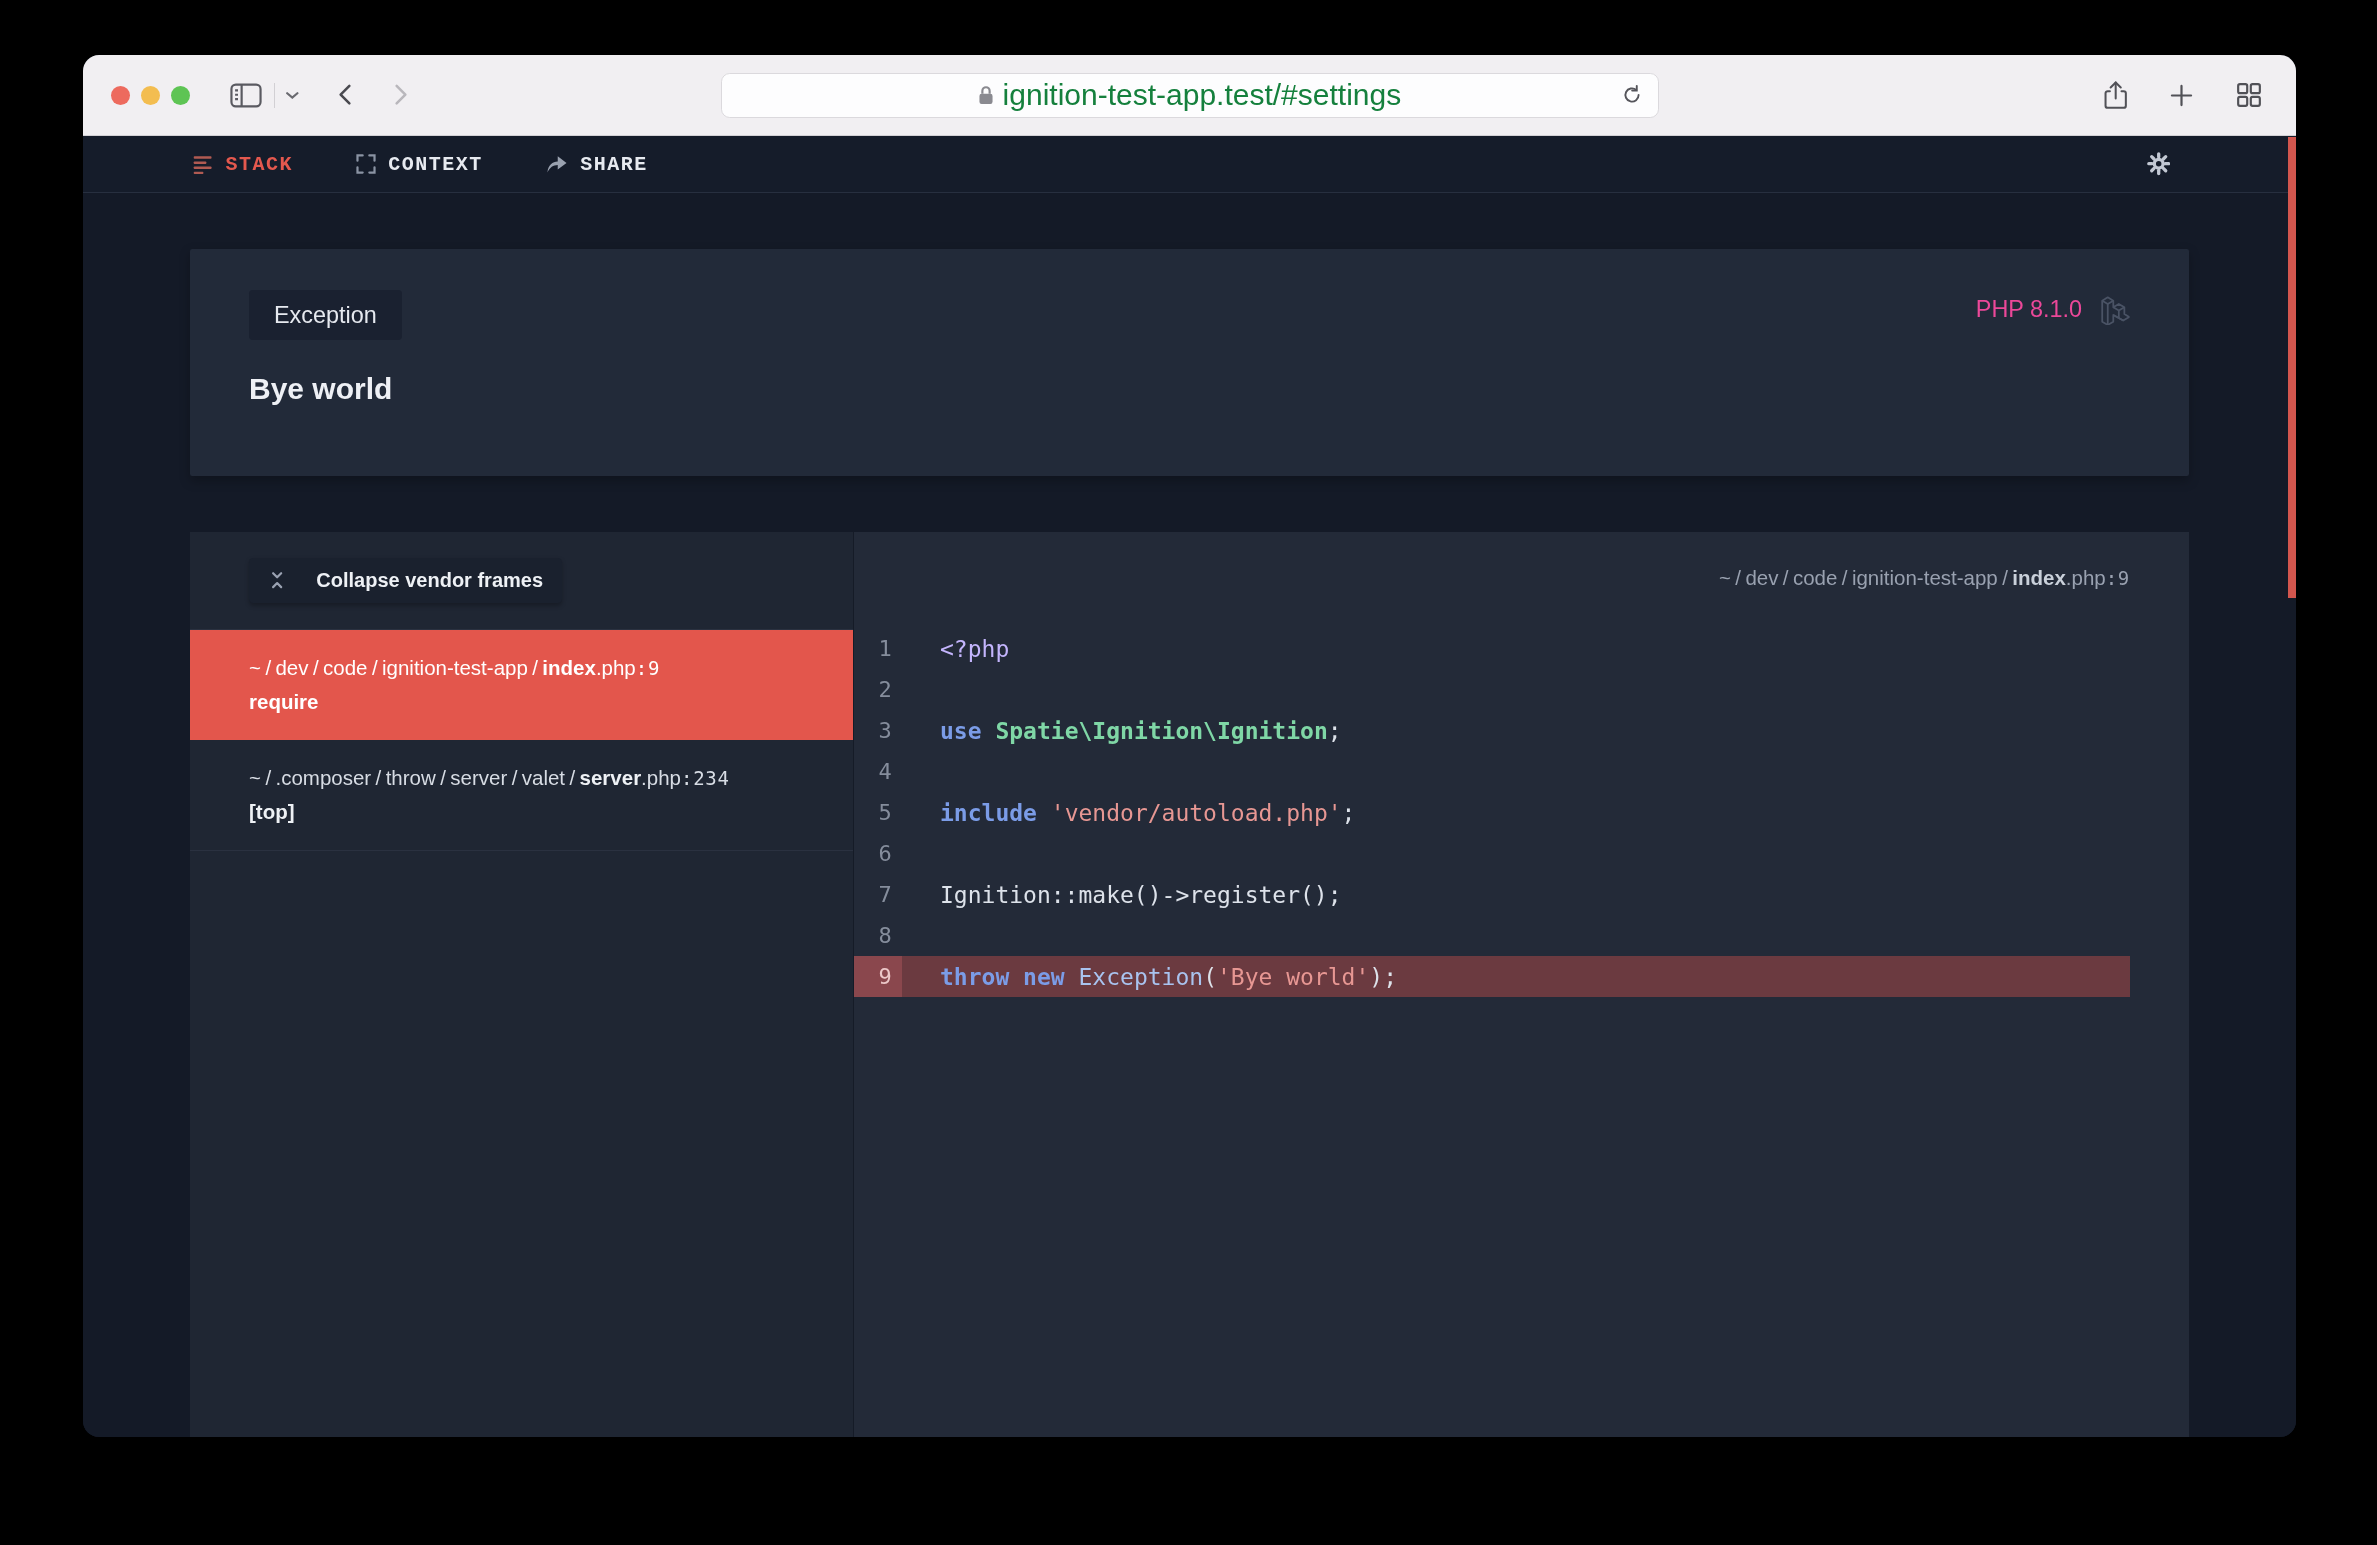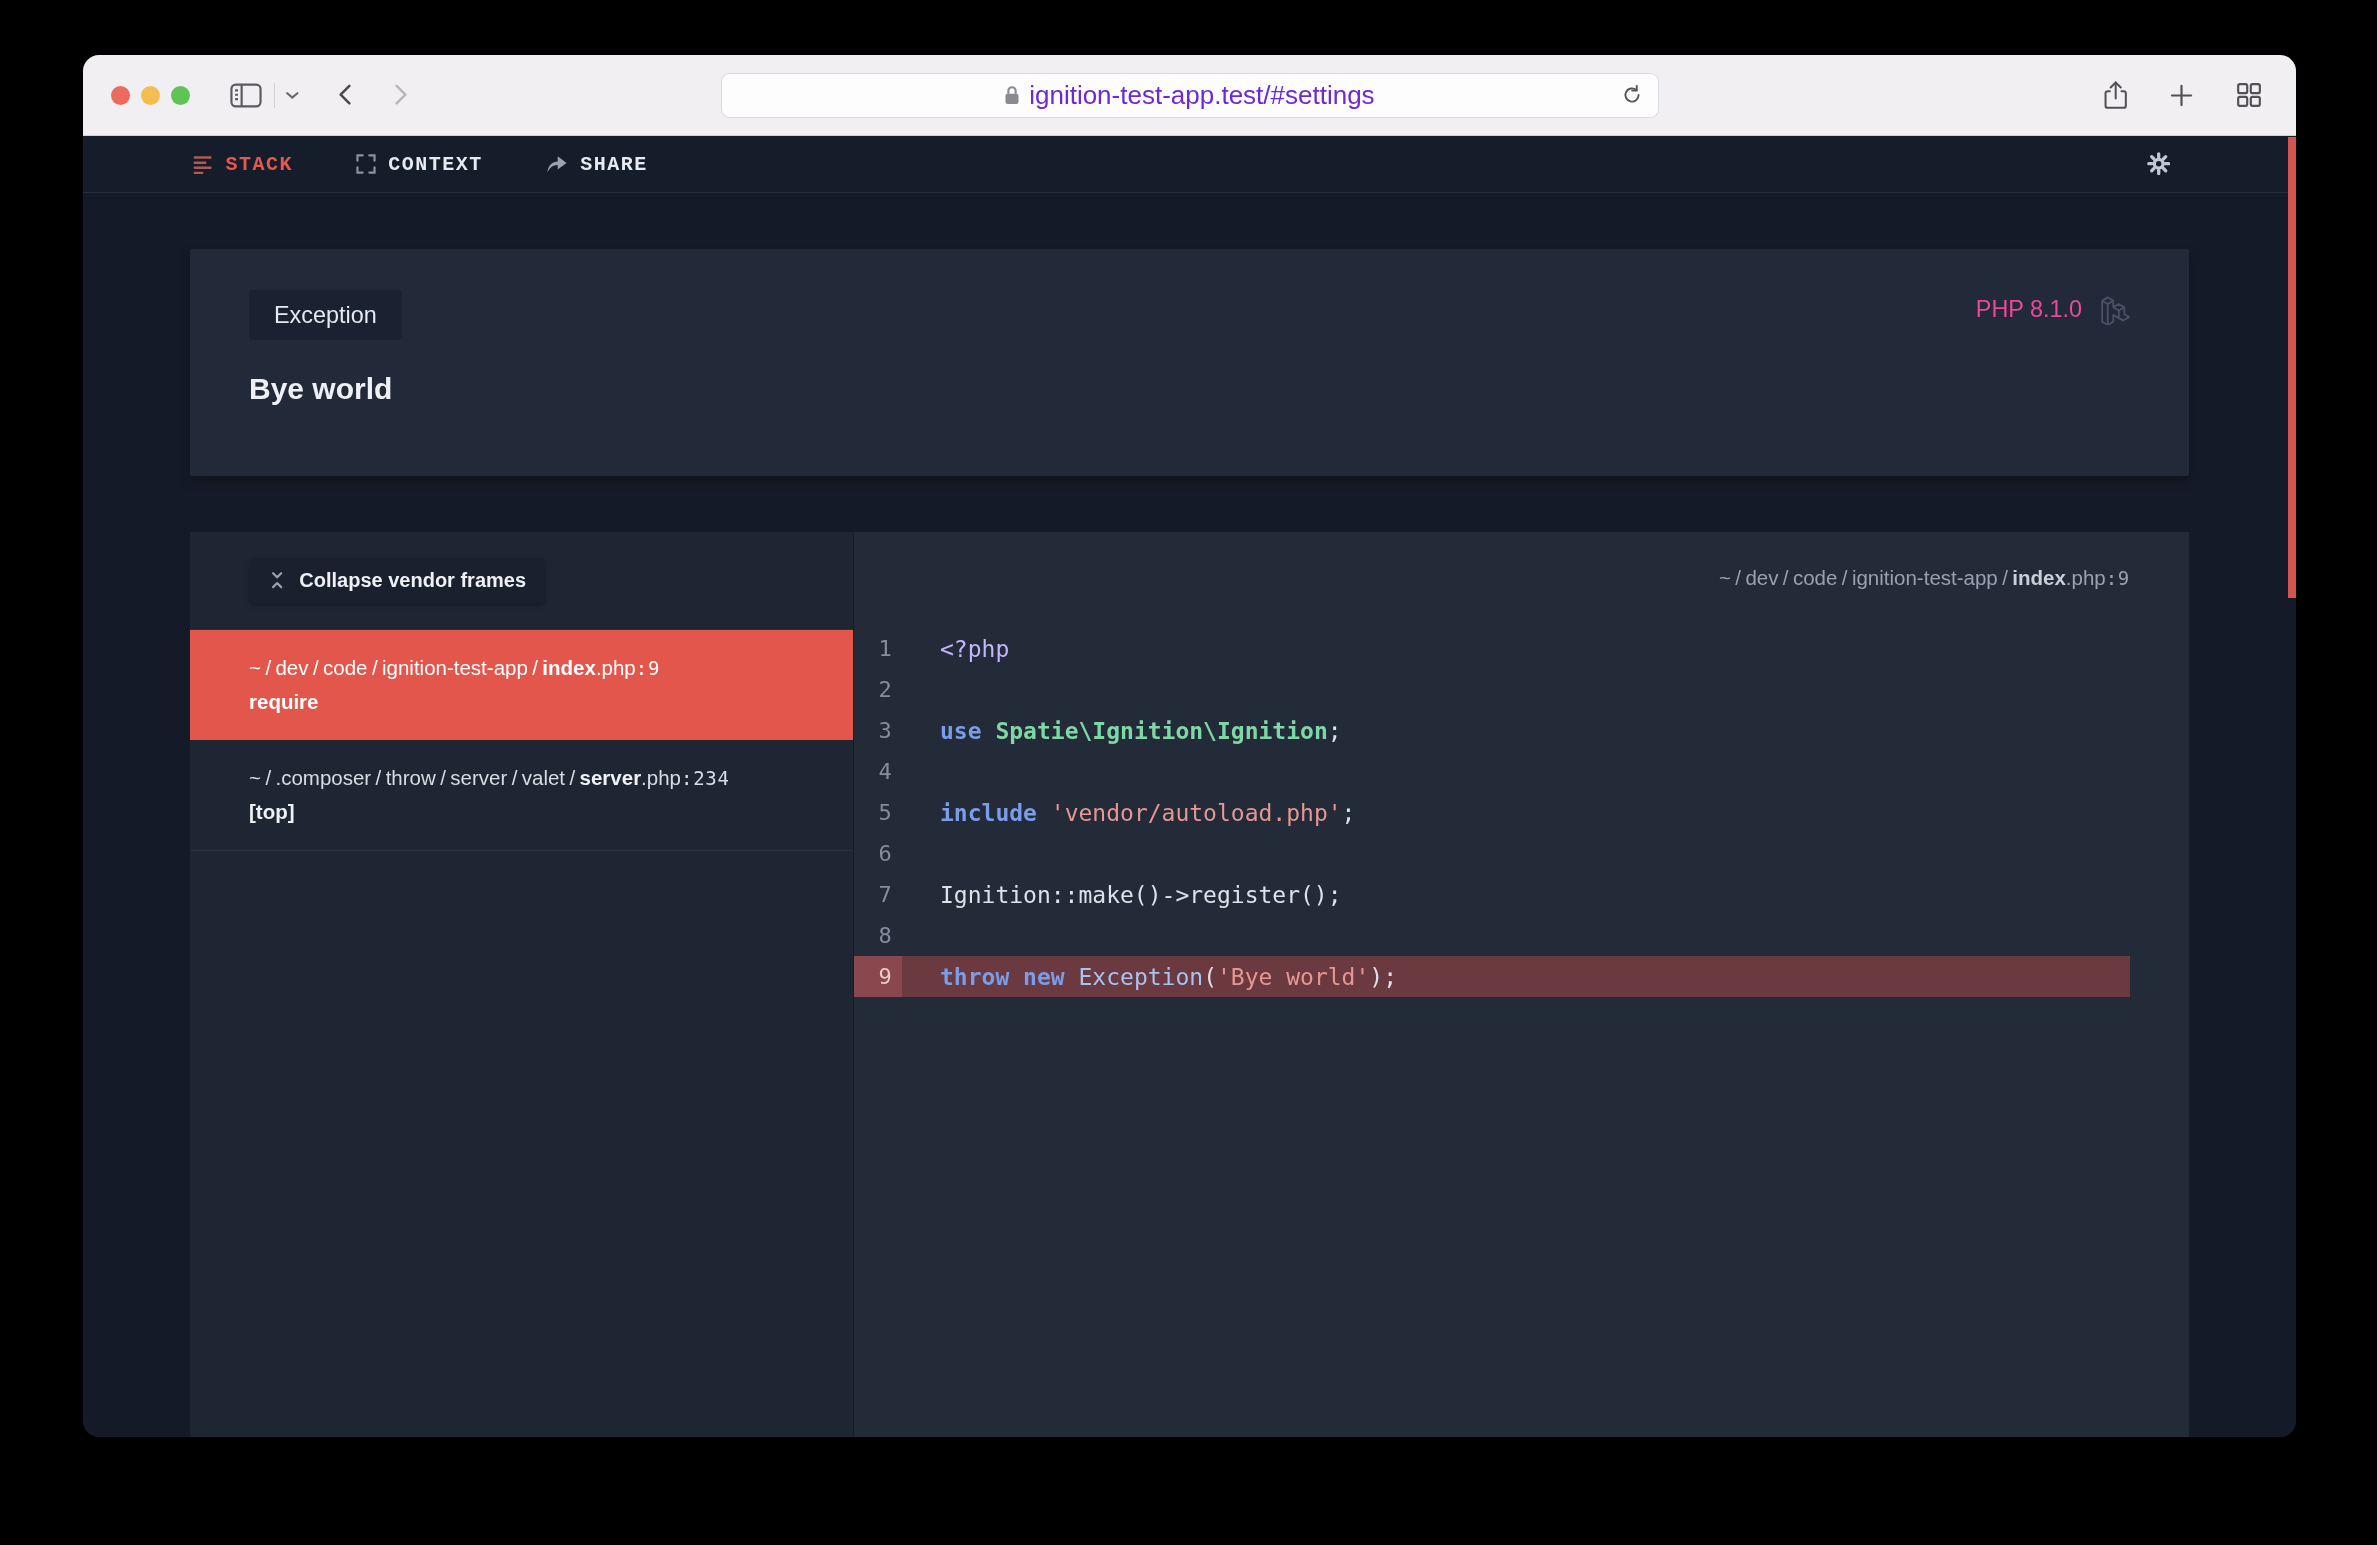--- a/index.html
+++ b/index.html
@@ -13,21 +13,21 @@
   
   .toolbar { height:81px; background:#f1eff2; border-bottom:0.7px solid #d3d1d5;
              position:relative; display:flex; align-items:center; flex-shrink:0; }
   .lights { display:flex; gap:11px; margin-left:28px; }
   .light { width:19px; height:19px; border-radius:50%; }
   .tb-icon { display:flex; align-items:center; justify-content:center; color:#5a5a61; }
   .tb-divider { width:0.7px; height:25px; background:#d2d0d4; margin-left:11.7px; }
   .url-bar { position:absolute; left:50%; transform:translateX(-50%); top:17.6px;
              width:938px; height:45px; background:#fdfdfe; border:0.7px solid #dbd9dd;
              border-radius:8.8px; display:flex; align-items:center; justify-content:center; }
-  .url-text { font-size:26px; color:#6d28d9; margin-left:8.8px; }
+  .url-text { font-size:30px; color:#15803d; margin-left:8.8px; }
   .right-icons { position:absolute; right:34px; display:flex; gap:42px; align-items:center; }
 
   
   .navbar { height:57px; background:#151c2a; border-bottom:0.7px solid #272f3f;
             display:flex; align-items:center; padding-left:110px; gap:63px; flex-shrink:0; }
   .nav-tab { display:flex; align-items:center; gap:12.4px; font-size:20px; font-weight:bold;
              letter-spacing:1.5px; color:#e7eaf0; cursor:default;font-family:Liberation Mono, monospace; }
   .nav-tab.active { color:#e4584e; }
   .nav-spacer { flex:1; }
   .gear-wrap { margin-right:126px; color:#c2c8d3; display:flex; }
@@ -41,21 +41,21 @@
            font-size:23.4px; color:#e6e9ef; }
   .exc-title { margin-top:32px; font-size:30px; font-weight:bold; color:#eef0f5; }
   .meta { position:absolute; top:45px; right:59px; display:flex; align-items:center; gap:19px; }
   .php-version { font-size:23.4px; color:#ec4899; }
 
   .panels { margin:56px 107px 0; height:905px; display:flex; }
 
   
   .stack { width:663px; background:#1f2633; flex-shrink:0; display:flex; flex-direction:column; }
   .stack-head { height:97px; display:flex; align-items:center; padding-left:59px; }
-  .collapse-btn { display:flex; align-items:center; gap:13px; background:#1a212e;
+  .collapse-btn { display:flex; align-items:center; gap:30px; background:#1a212e;
                   padding:11px 19px; border-radius:4.4px; box-shadow:0 2.2px 4.4px rgba(0,0,0,0.25);
                   border:none; cursor:default; }
   .collapse-btn .lbl { font-size:20px; font-weight:bold; color:#eef1f5; }
   .frames { border-top:0.7px solid #2a3140; }
   .frame { padding:26px 32px 26px 59px; }
   .frame .f-path { font-size:20.5px; color:#d7dce4; }
   .frame .f-method { margin-top:10.2px; font-size:20.5px; font-weight:bold; color:#eef1f5; }
   .frame.active { background:#e3564c; }
   .frame.active .f-path, .frame.active .f-method,
   .frame.active .fname, .frame.active .lnum { color:#ffffff; }

